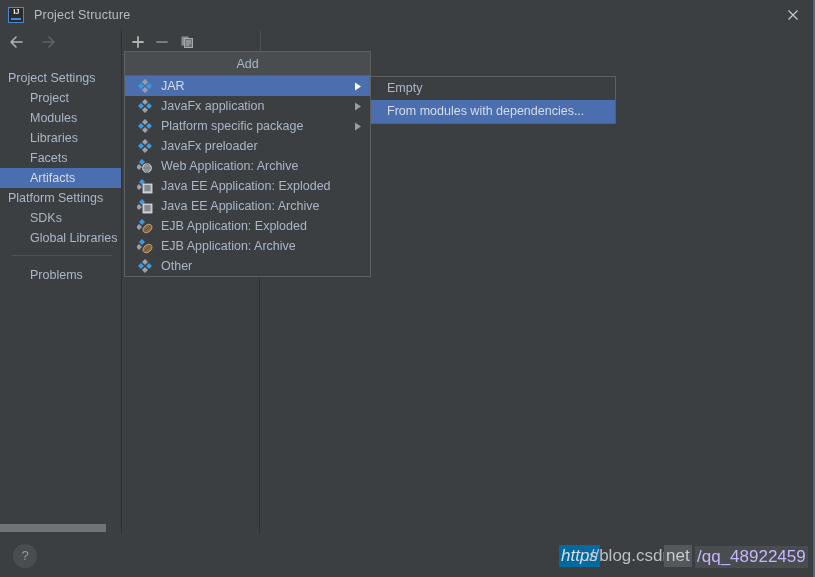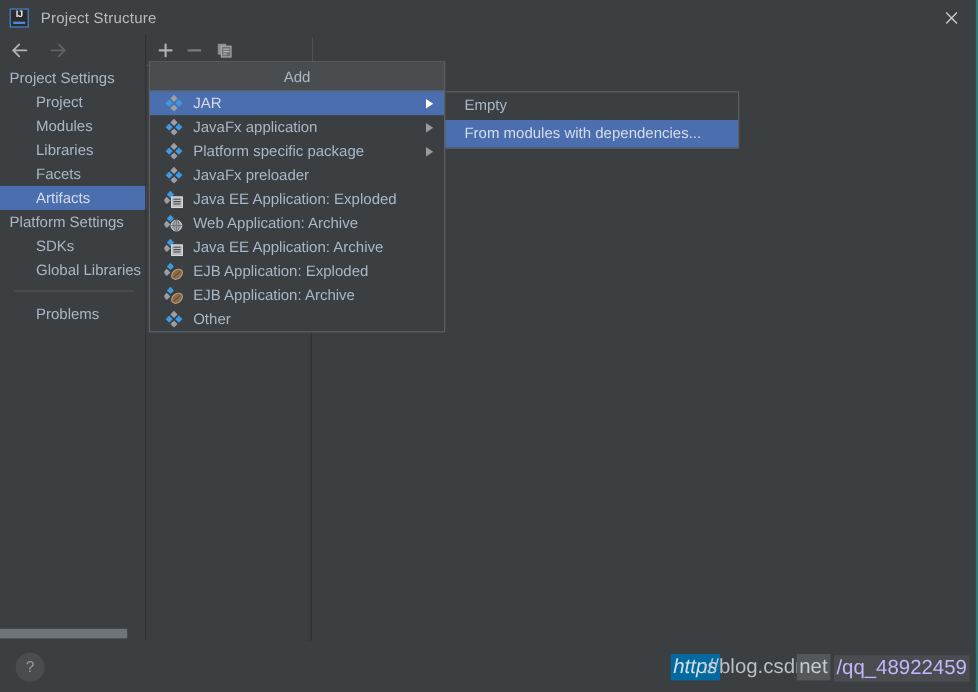--- a/index.html
+++ b/index.html
@@ -79,21 +79,21 @@
     display: flex;
     align-items: center;
     gap: 10px;
     padding-left: 8px;
   }
   .nav-arrow { cursor: pointer; line-height: 0; }
 
   
   .sidebar {
     position: absolute;
-    left: 0; top: 55px;
+    left: 0; top: 68px;
     width: 124px; height: 467px;
     background: #3c3f41;
   }
   .side-item {
     height: 20px;
     line-height: 20px;
     font-size: 12.5px;
     color: #a9b7c6;
     white-space: nowrap;
     overflow: hidden;
@@ -429,38 +429,38 @@
       </span>
       <span>JavaFx preloader</span>
     </div>
 
 
     <div class="menu-item">
       <span class="mi-icon">
         <svg width="16" height="16" viewBox="0 0 16 16">
           <path d="M5 1 L8 4 L5 7 L2 4 Z" fill="#3d9ae2"></path>
           <path d="M2 6 L5 9 L2 12 L-1 9 Z" fill="#9aa0a6"></path>
-          <rect x="6" y="6" width="9" height="9" fill="#b9bdc1" stroke="#e0e3e6" stroke-width="0.8"></rect>
-          <path d="M7.5 8 H13.5 M7.5 10 H13.5 M7.5 12 H13.5" stroke="#4a4d4f" stroke-width="0.9"></path>
-        </svg>
-      </span>
-      <span>Java EE Application: Exploded</span>
-    </div>
-
-    <div class="menu-item">
-      <span class="mi-icon">
-        <svg width="16" height="16" viewBox="0 0 16 16">
-          <path d="M5 1 L8 4 L5 7 L2 4 Z" fill="#3d9ae2"></path>
-          <path d="M2 6 L5 9 L2 12 L-1 9 Z" fill="#9aa0a6"></path>
           <circle cx="10" cy="10" r="4.5" fill="#a3a8ad" stroke="#d7dadd" stroke-width="0.8"></circle>
           <path d="M5.5 10 H14.5 M10 5.5 V14.5" stroke="#6a6e72" stroke-width="0.7"></path>
           <ellipse cx="10" cy="10" rx="2.2" ry="4.5" fill="none" stroke="#6a6e72" stroke-width="0.7"></ellipse>
         </svg>
       </span>
       <span>Web Application: Archive</span>
+    </div>
+
+    <div class="menu-item">
+      <span class="mi-icon">
+        <svg width="16" height="16" viewBox="0 0 16 16">
+          <path d="M5 1 L8 4 L5 7 L2 4 Z" fill="#3d9ae2"></path>
+          <path d="M2 6 L5 9 L2 12 L-1 9 Z" fill="#9aa0a6"></path>
+          <rect x="6" y="6" width="9" height="9" fill="#b9bdc1" stroke="#e0e3e6" stroke-width="0.8"></rect>
+          <path d="M7.5 8 H13.5 M7.5 10 H13.5 M7.5 12 H13.5" stroke="#4a4d4f" stroke-width="0.9"></path>
+        </svg>
+      </span>
+      <span>Java EE Application: Exploded</span>
     </div>
 
     <div class="menu-item">
       <span class="mi-icon">
         <svg width="16" height="16" viewBox="0 0 16 16">
           <path d="M5 1 L8 4 L5 7 L2 4 Z" fill="#3d9ae2"></path>
           <path d="M2 6 L5 9 L2 12 L-1 9 Z" fill="#9aa0a6"></path>
           <rect x="6" y="6" width="9" height="9" fill="#b9bdc1" stroke="#e0e3e6" stroke-width="0.8"></rect>
           <path d="M7.5 8 H13.5 M7.5 10 H13.5 M7.5 12 H13.5" stroke="#4a4d4f" stroke-width="0.9"></path>
         </svg>

